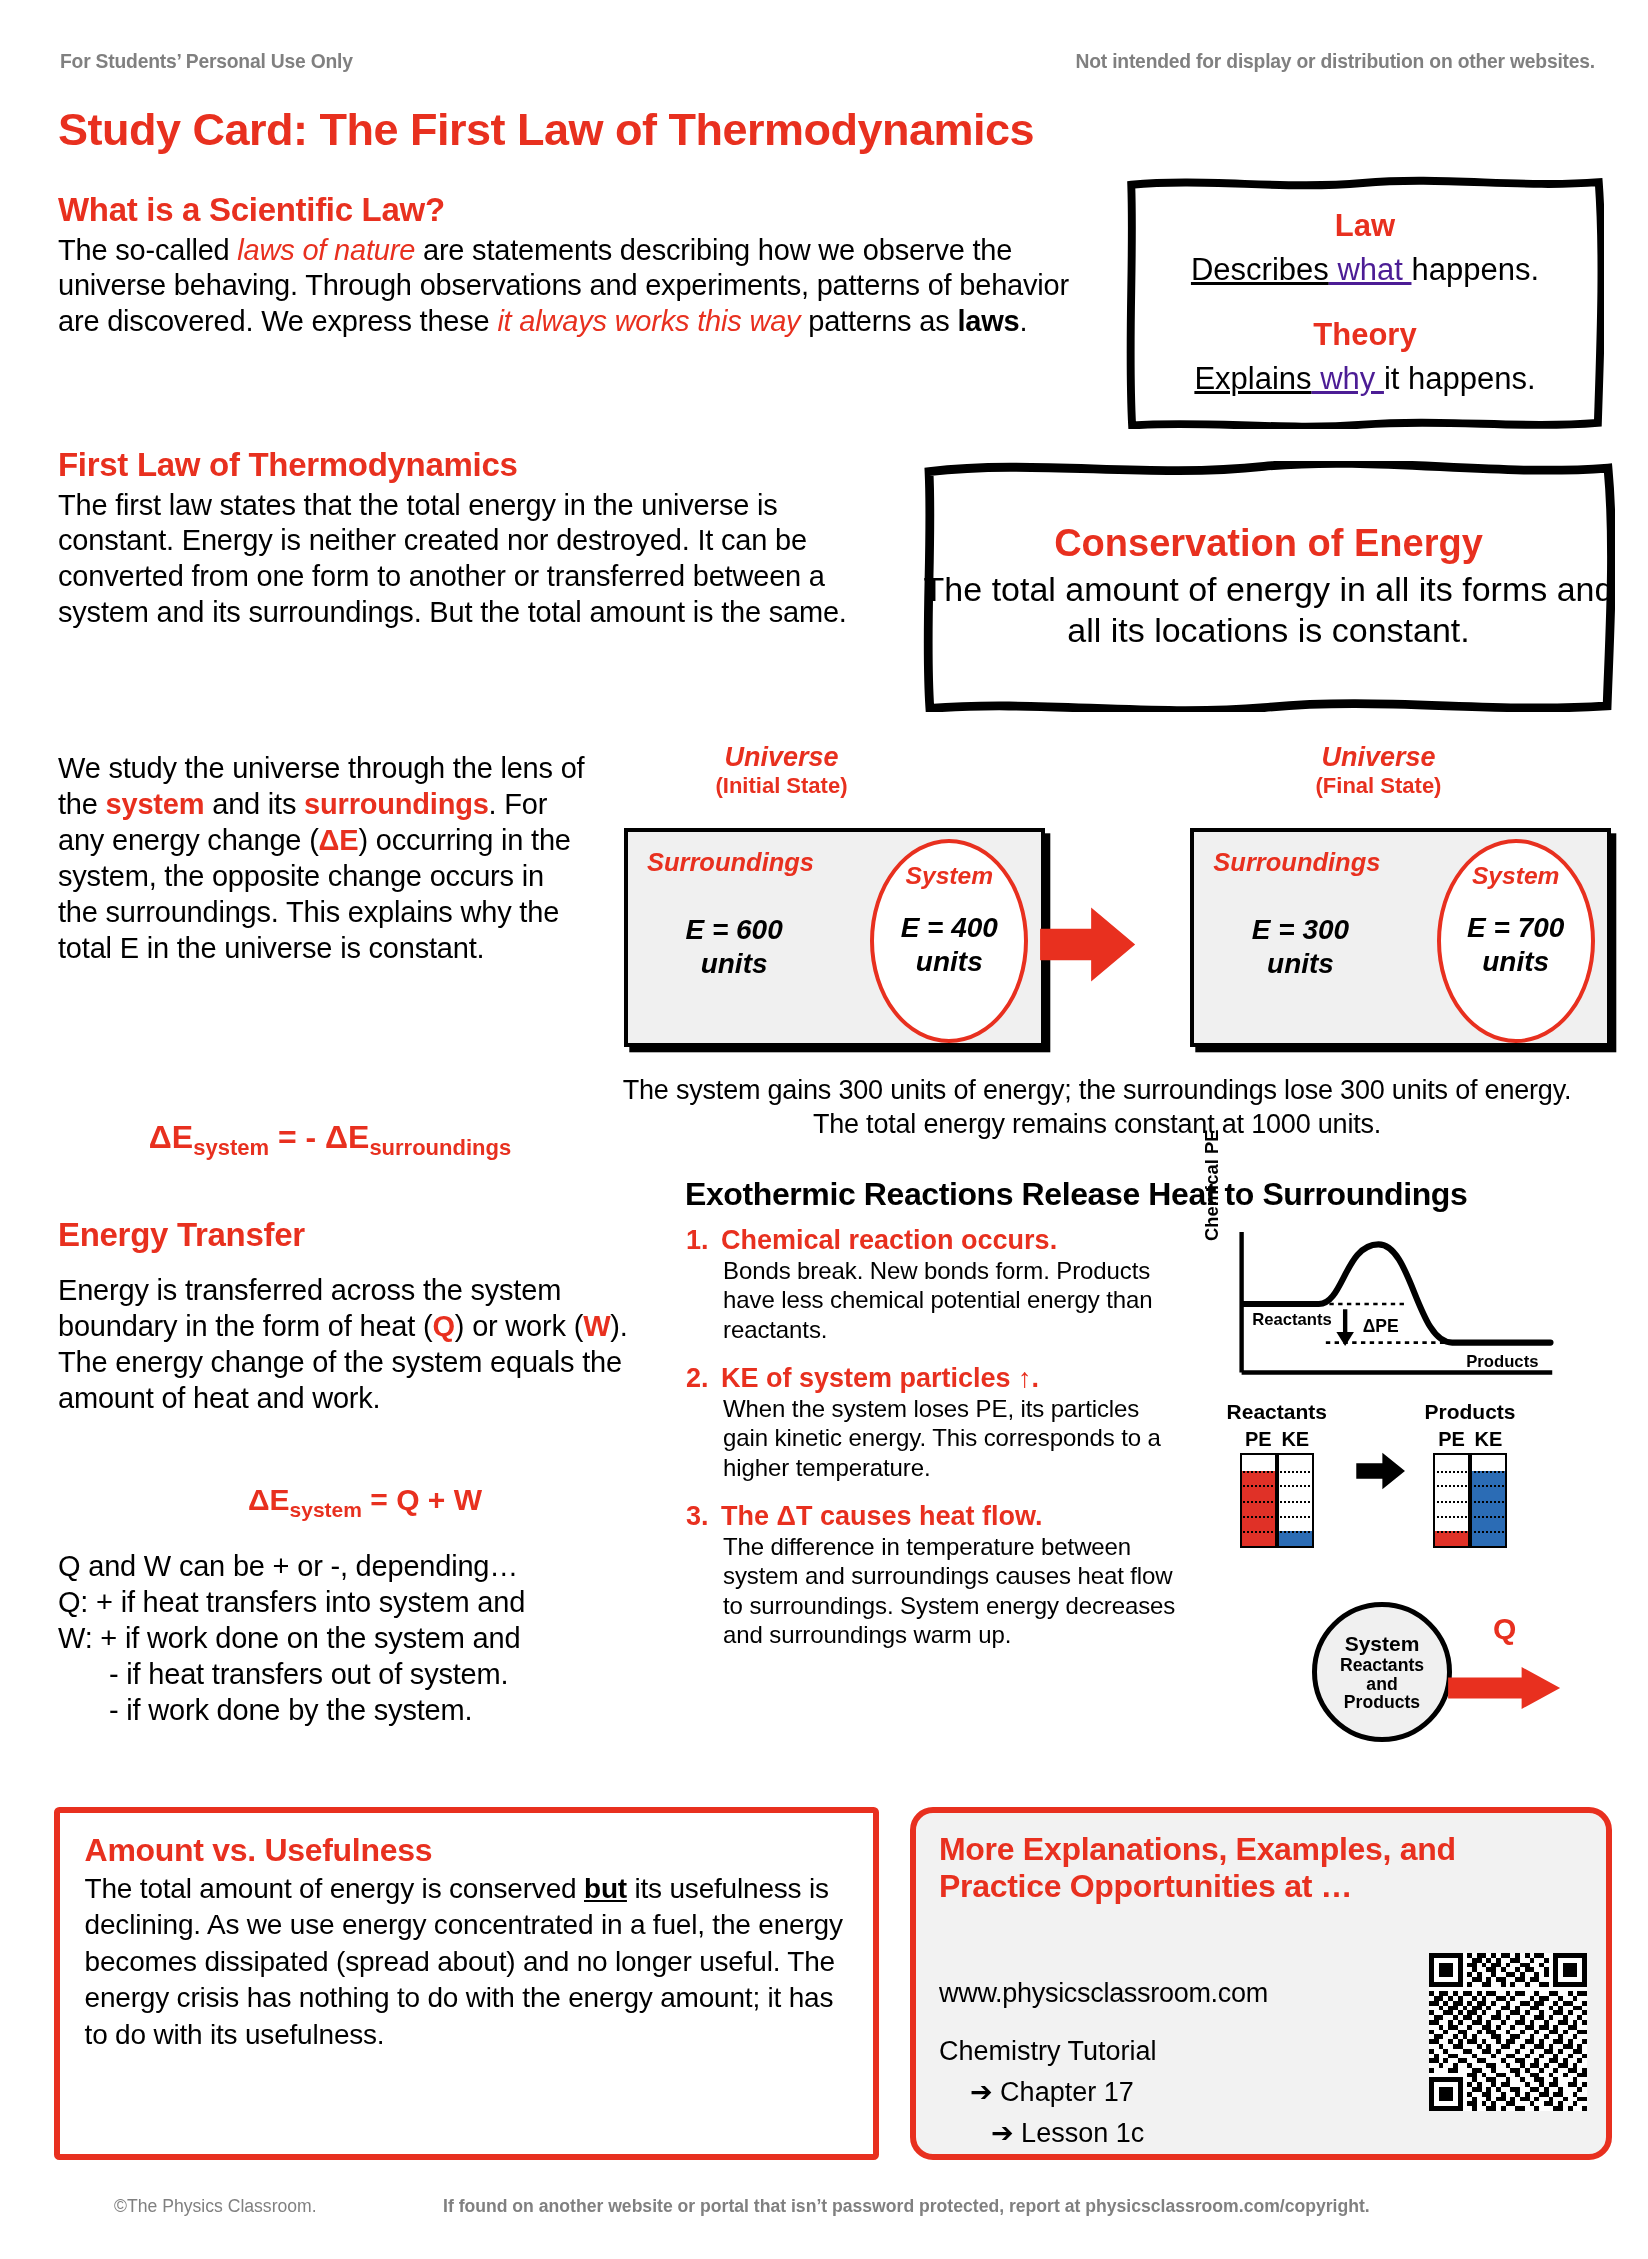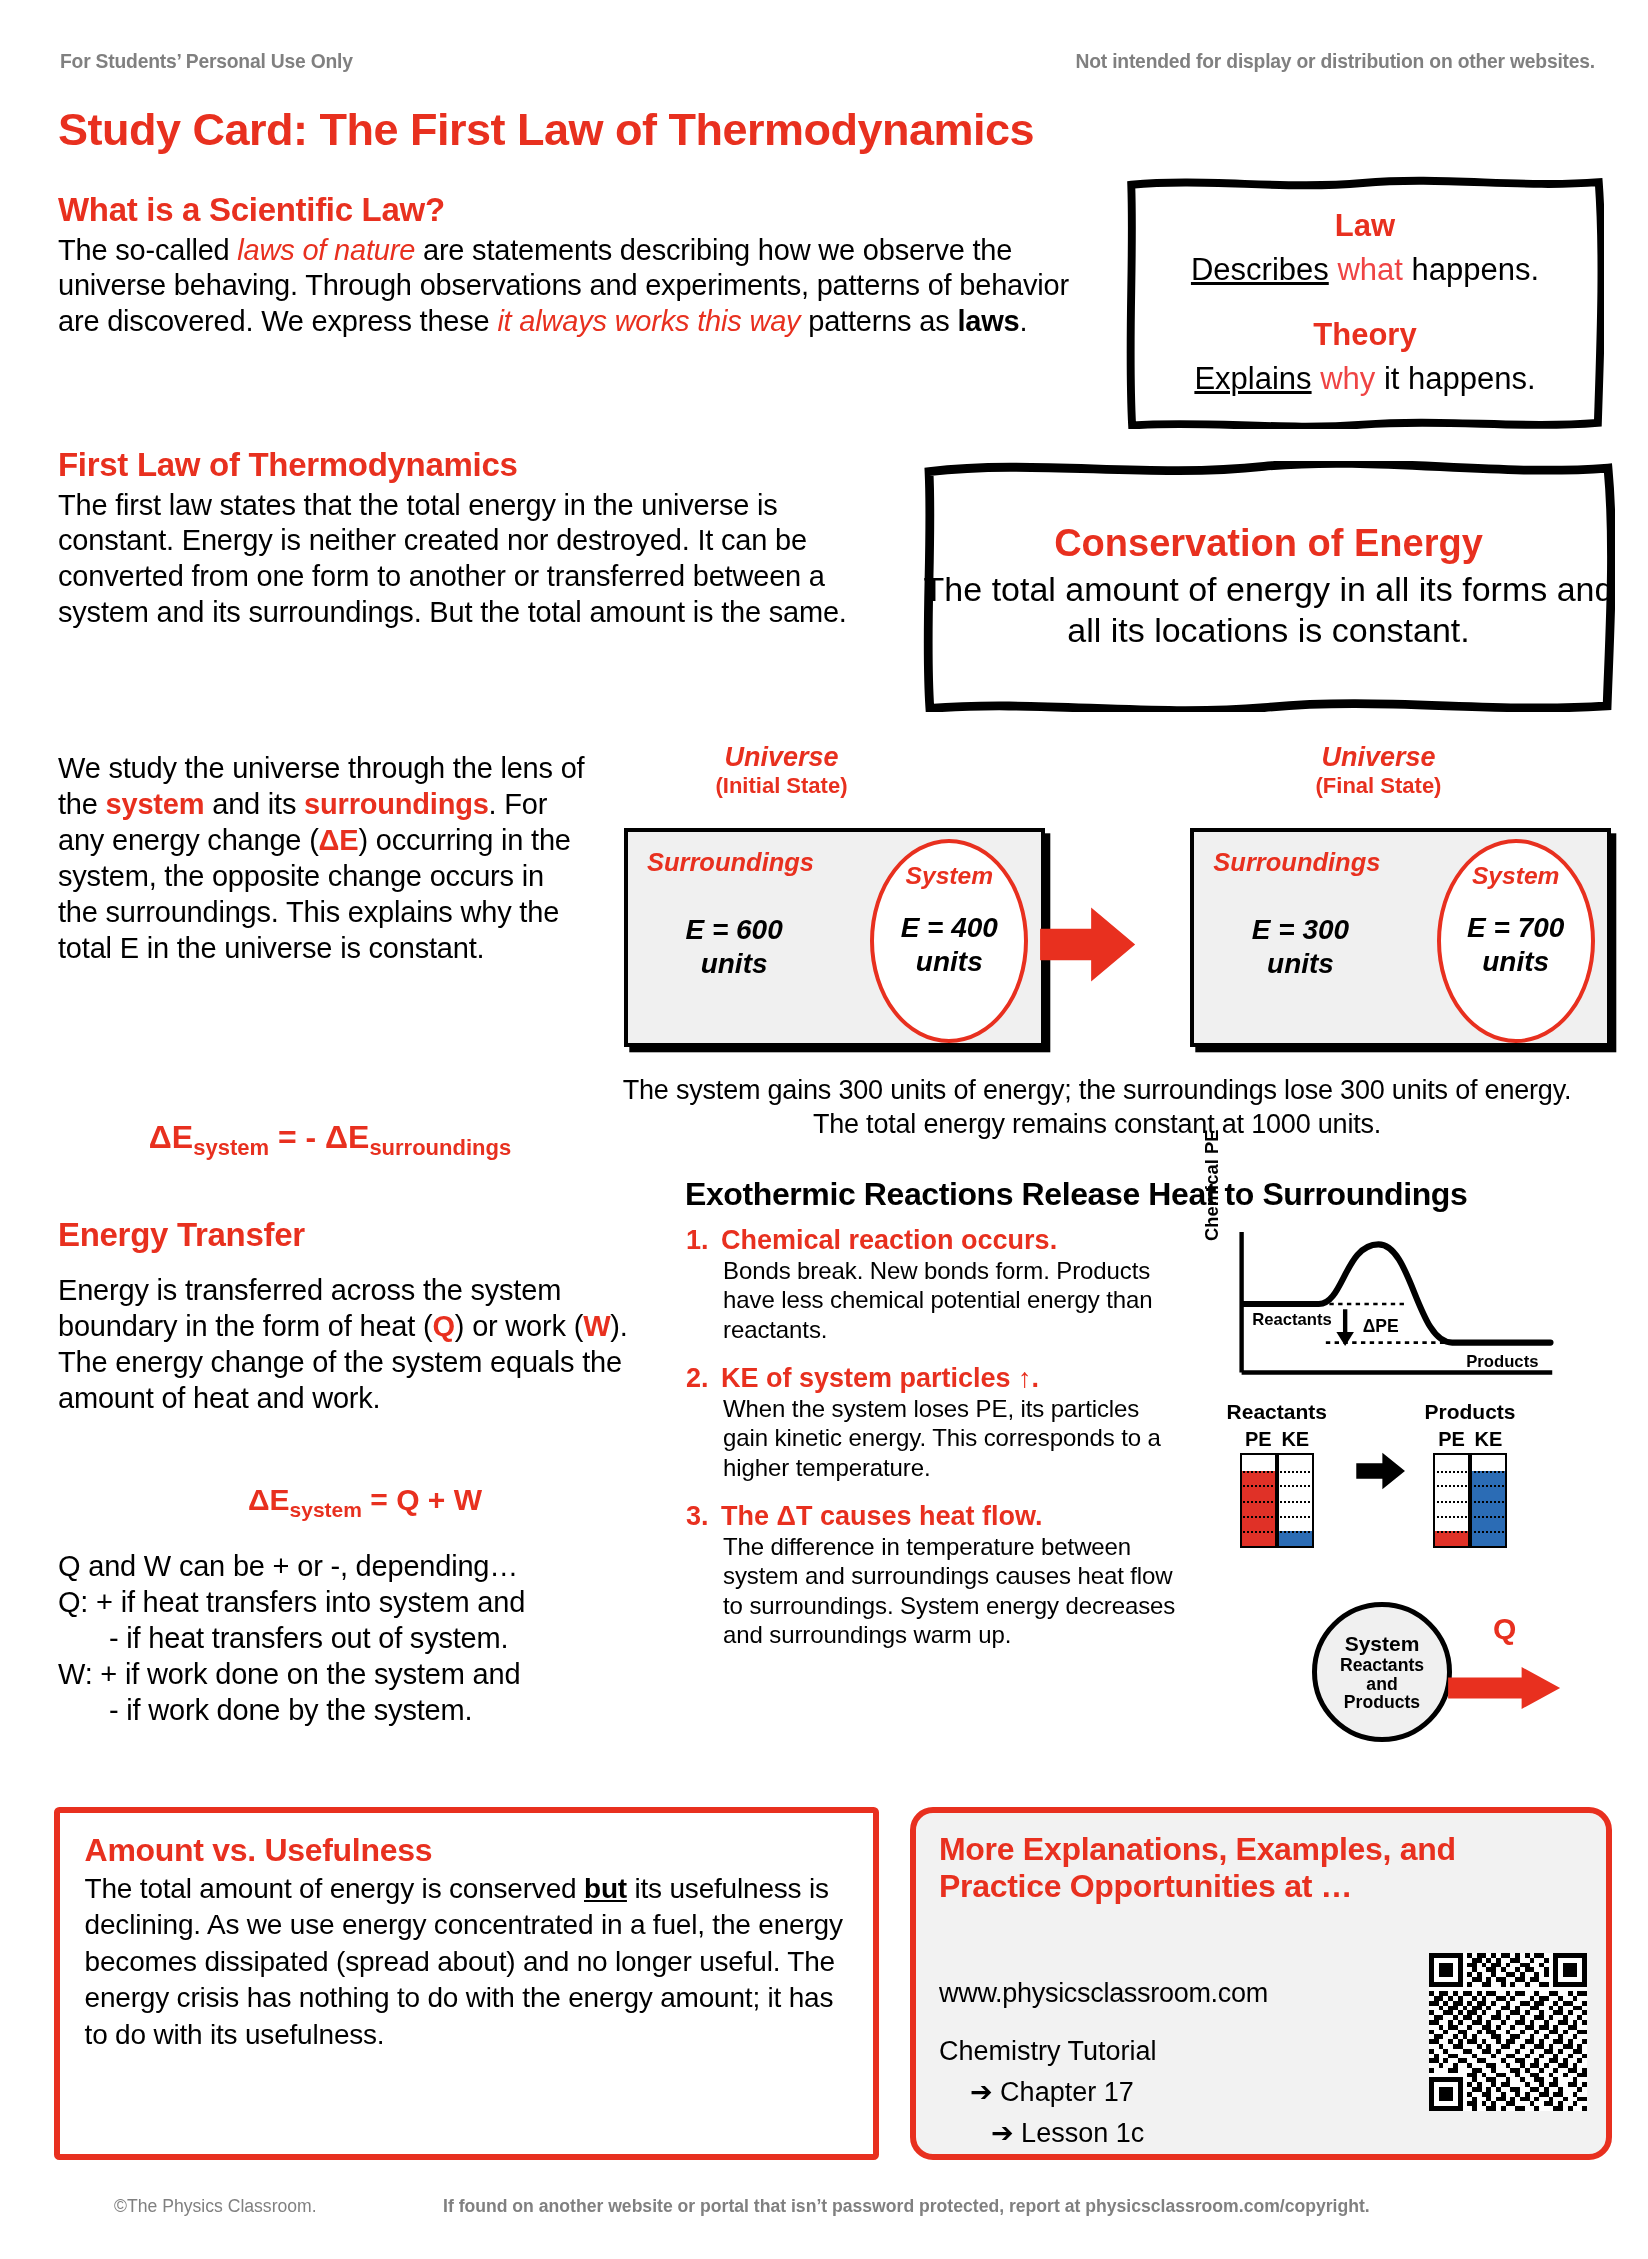--- a/index.html
+++ b/index.html
@@ -8,21 +8,21 @@
 
   
   .hdr{position:absolute;top:51px;left:0;width:1649px;height:26px;}
   .hdr .l{position:absolute;left:60px;top:0;font-size:19.3px;font-weight:bold;color:#808080;letter-spacing:-0.2px;}
   .hdr .r{position:absolute;right:54px;top:0;font-size:19.3px;font-weight:bold;color:#808080;letter-spacing:-0.2px;}
   .maintitle{position:absolute;left:58px;top:104px;font-size:45px;font-weight:bold;color:#E8301F;letter-spacing:-0.5px;}
 
   
   .h2{font-size:33px;font-weight:bold;color:#E8301F;letter-spacing:-0.3px;}
   .body{font-size:29px;line-height:1.24;letter-spacing:-0.2px;}
-  .red{color:#ef4444;}
+  .red{color:#4c1d95;text-decoration:underline;}
   .redb{color:#E8301F;font-weight:bold;}
   .redi{color:#E8301F;font-style:italic;}
   .b{font-weight:bold;}
   .u{text-decoration:underline;}
 
   
   .sec-law{position:absolute;left:58px;top:191px;width:1027px;}
   .sec-law .h2{margin:0 0 3.5px 0;}
   .sec-first{position:absolute;left:58px;top:446px;width:825px;}
   .sec-first .h2{margin:0 0 3.5px 0;}
@@ -161,22 +161,22 @@
     </div>
   </div>
 
   <div class="eq2">
     <span>ΔE</span><sub>system</sub><span> = Q  +  W</span>
   </div>
 
   <div class="sec-qw">
     <div class="body">Q and W can be + or -, depending…</div>
     <div class="body">Q: + if heat transfers into system and</div>
+    <div class="body">W: + if work done on the system and</div>
     <div class="body ind">- if heat transfers out of system.</div>
-    <div class="body">W: + if work done on the system and</div>
     <div class="body ind">- if work done by the system.</div>
   </div>
 
   <div class="lawbox">
     <svg class="wavy" viewBox="0 0 545 288" preserveAspectRatio="none">
       <path d="M6,10 C90,2 180,16 270,8 C360,0 450,14 539,7 C545,90 541,190 538,281 C450,288 360,276 270,283 C180,290 90,278 7,284 C2,190 9,95 6,10 Z" fill="none" stroke="#000" stroke-width="9"></path>
     </svg>
     <div class="inner">
       <div class="t">Law</div>
       <div class="d"><span class="u">Describes</span><span class="red"> what </span><span>happens.</span></div>

